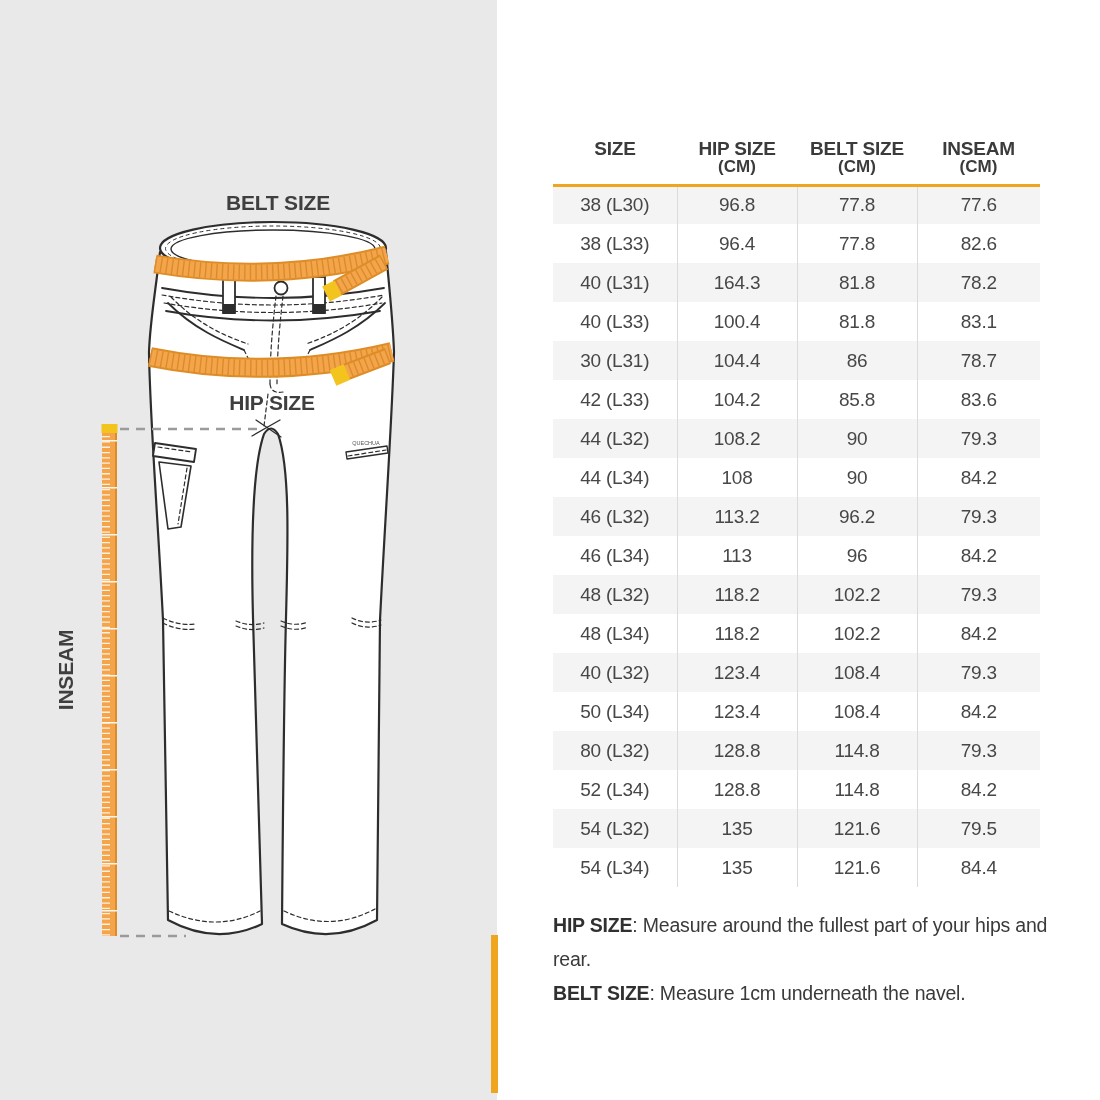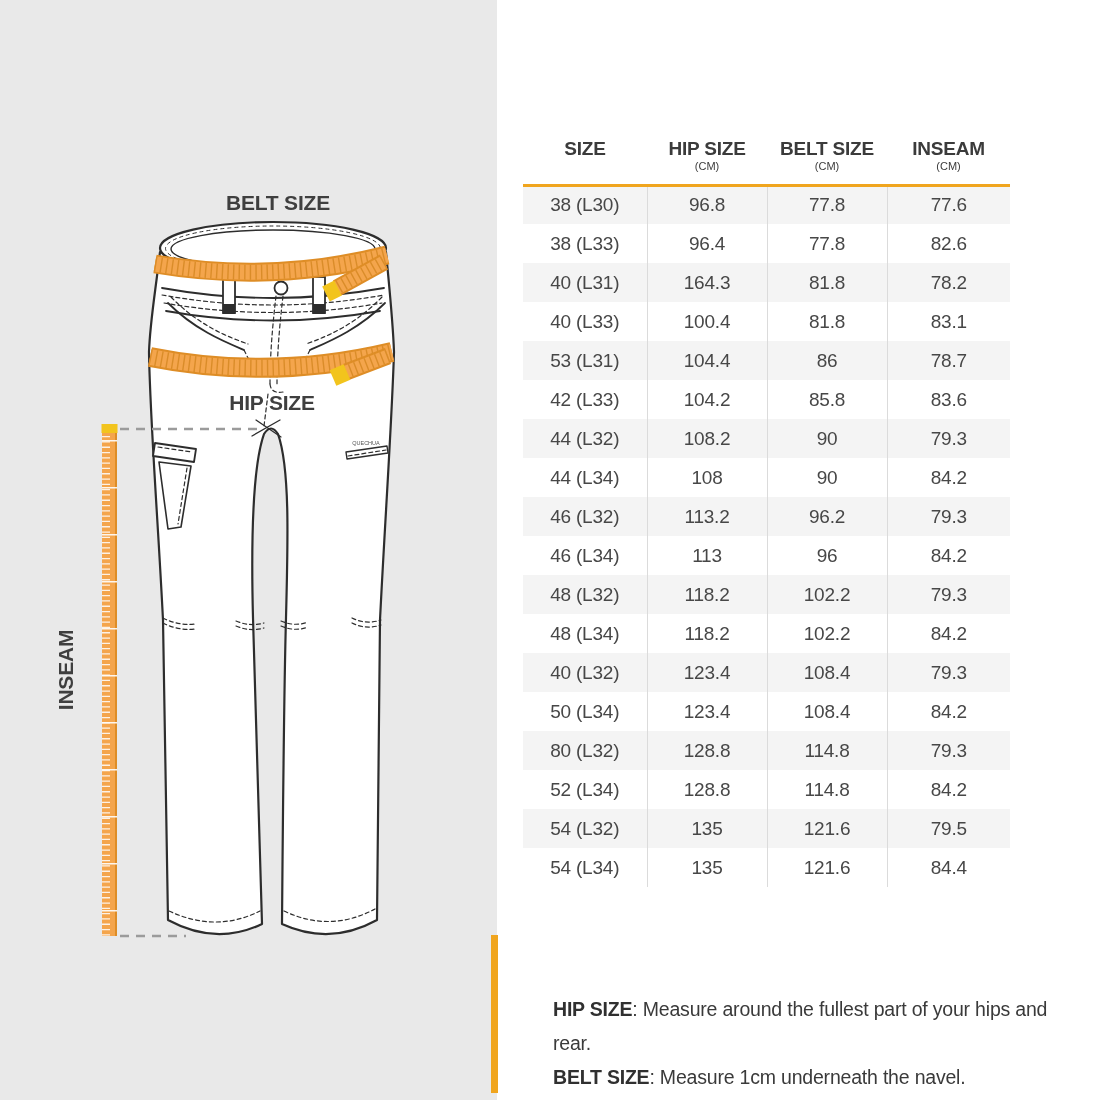--- a/index.html
+++ b/index.html
@@ -13,33 +13,33 @@
   #stage{position:relative;width:1100px;height:1100px;background:#fff;}
 
   
   #panel{position:absolute;left:0;top:0;width:497px;height:1100px;background:var(--panel-bg);}
   #diagram{position:absolute;left:0;top:0;}
 
   
   #accent-bar{position:absolute;left:491px;top:935px;width:7px;height:158px;background:var(--accent);}
 
   
-  #table-wrap{position:absolute;left:523px;top:130px;width:487px;}
+  #table-wrap{position:absolute;left:553px;top:130px;width:487px;}
   table{border-collapse:collapse;table-layout:fixed;width:487px;}
   col.c0{width:124px;} col.c1{width:120px;} col.c2{width:120px;} col.c3{width:123px;}
   thead tr{border-bottom:3px solid var(--accent);}
   th{height:55px;vertical-align:bottom;padding-bottom:10px;text-align:center;font-weight:bold;color:#3B3B3B;}
   th .hlabel{font-size:19px;letter-spacing:-0.2px;line-height:20px;}
-  th .hunit{font-size:11px;font-weight:400;line-height:15px;min-height:15px;}
+  th .hunit{font-size:17px;font-weight:700;line-height:15px;min-height:15px;}
   tbody td{height:39px;text-align:center;vertical-align:middle;font-size:19px;color:var(--text);letter-spacing:-0.2px;}
   tbody tr:nth-child(odd){background:var(--row-alt);}
   tbody td + td{border-left:1px solid #DBDBDB;}
 
   
-  #notes{position:absolute;left:553px;top:992px;width:520px;font-size:19.5px;line-height:34px;color:#3A3A3A;letter-spacing:-0.2px;}
+  #notes{position:absolute;left:553px;top:908px;width:520px;font-size:19.5px;line-height:34px;color:#3A3A3A;letter-spacing:-0.2px;}
   #notes b{font-weight:bold;color:#303030;}
 
   
   .ln{fill:none;stroke:var(--dark);stroke-width:1.8;stroke-linecap:round;}
   .ln2{fill:none;stroke:var(--dark);stroke-width:1.3;stroke-linecap:round;}
   .dash{fill:none;stroke:var(--dark);stroke-width:1.2;stroke-dasharray:4 3;stroke-linecap:round;}
   .guide{fill:none;stroke:#9B9B9B;stroke-width:2.4;stroke-dasharray:9 7;}
   .svglabel{font-family:"Liberation Sans","DejaVu Sans",sans-serif;font-weight:bold;font-size:21px;
     fill:var(--label);letter-spacing:-0.2px;}
 </style>
@@ -218,21 +218,21 @@
             <td>81.8</td>
             <td>78.2</td>
           </tr>
           <tr>
             <td>40 (L33)</td>
             <td>100.4</td>
             <td>81.8</td>
             <td>83.1</td>
           </tr>
           <tr>
-            <td>53 (L31)</td>
+            <td>30 (L31)</td>
             <td>104.4</td>
             <td>86</td>
             <td>78.7</td>
           </tr>
           <tr>
             <td>42 (L33)</td>
             <td>104.2</td>
             <td>85.8</td>
             <td>83.6</td>
           </tr>

